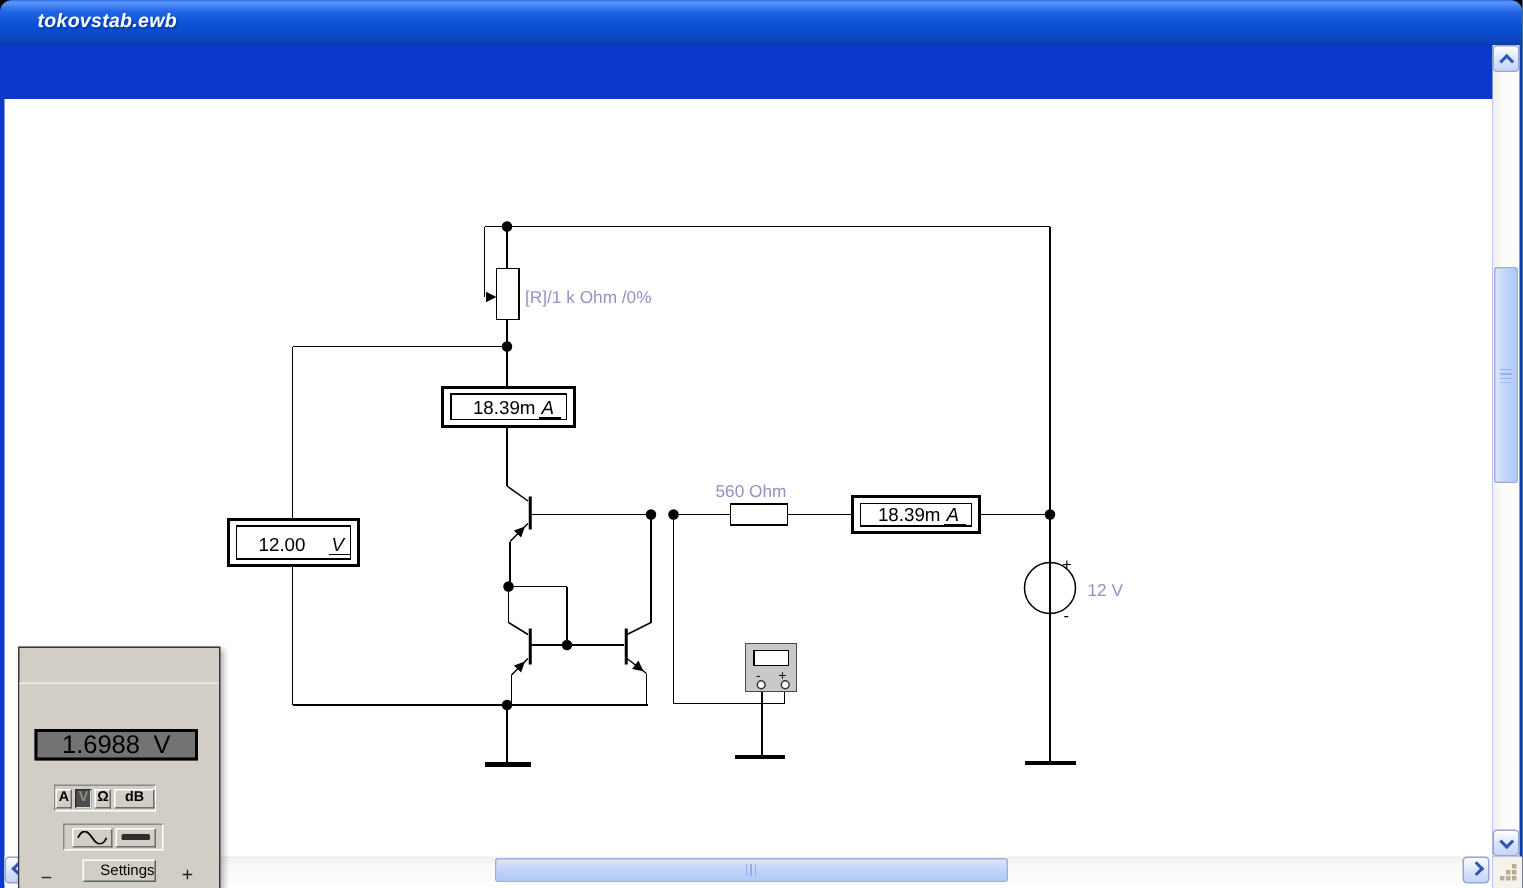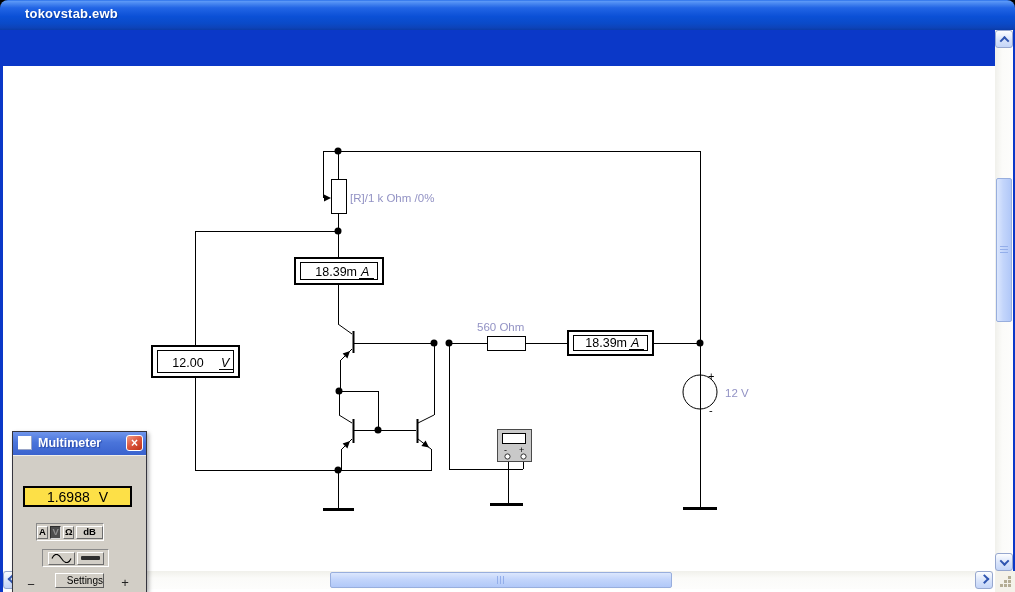--- a/index.html
+++ b/index.html
@@ -2,21 +2,21 @@
 <html><head>
 <meta charset="utf-8">
 <style>
   html,body{margin:0;padding:0;background:#555;}
   .app{position:relative;width:1015px;height:592px;background:#0b38c8;overflow:hidden;
        font-family:"Liberation Sans",sans-serif;}
   .notch{position:absolute;top:0;width:10px;height:10px;background:#000;z-index:0;}
   .notch.l{left:0;} .notch.r{right:0;}
   .titlebar{position:absolute;left:0;top:0;width:1015px;height:30px;z-index:1;
     background:linear-gradient(180deg,#2a70ea 0%,#5a97f6 5%,#2265e5 26%,#0b50d6 55%,#0a4ac8 78%,#0d43b8 92%,#0a3ca8 100%);
-    border-top-left-radius:8px;border-top-right-radius:8px;}
+    border-top-left-radius:8px;border-top-right-radius:8px;font-style:italic;}
   .titlebar .title{position:absolute;left:25px;top:6px;color:#fff;font-size:13px;font-weight:bold;
     text-shadow:1px 1px 1px #073a9d;letter-spacing:.2px;}
   .canvas{position:absolute;left:3px;top:30px;width:992px;height:541px;background:#fff;overflow:hidden;z-index:1;margin-top:36px;}
   .canvas svg{position:absolute;left:0;top:0;}
   svg text{font-family:"Liberation Sans",sans-serif;}
   .lbl{fill:#9292c4;font-size:11.5px;}
   .mval{fill:#000;font-size:12.5px;}
   .munit{fill:#000;font-size:12.5px;font-style:italic;}
   .tiny{fill:#000;font-size:9px;}
 
@@ -52,23 +52,23 @@
     background:linear-gradient(180deg,#6f95ec,#4a74da 45%,#3a63ce);}
   .mm-icon{position:absolute;left:5px;top:4px;width:13px;height:13px;background:#fff;
     border-right:1px solid #9aa6c8;border-bottom:1px solid #9aa6c8;}
   .mm-title-text{position:absolute;left:25px;top:4px;color:#fff;font-size:12.5px;font-weight:bold;
     text-shadow:1px 1px 1px #2a4aa8;}
   .mm-close{position:absolute;right:3px;top:3px;width:17px;height:16px;border:1px solid #fff;border-radius:3px;
     background:linear-gradient(145deg,#f09a85,#dd5a41 45%,#bf3016);display:flex;align-items:center;justify-content:center;box-sizing:border-box;}
   .mm-x{color:#fff;font-size:12px;font-weight:bold;line-height:12px;margin-top:-1px;}
   .mm-body{position:absolute;left:0;top:23px;width:133px;height:136px;background:#d2cec6;
     border-top:1px solid #efede8;}
-  .mm-display{position:absolute;left:10px;top:30px;width:109px;height:21px;background:#fde047;border:2px solid #000;
+  .mm-display{position:absolute;left:10px;top:30px;width:109px;height:21px;background:#737373;border:2px solid #000;
     box-sizing:border-box;display:flex;align-items:center;justify-content:center;gap:9px;
-    font-size:14px;color:#000;}
+    font-size:17px;color:#000;}
   .panel{position:absolute;box-sizing:border-box;border:1px solid;border-color:#8a8a8a #fff #fff #8a8a8a;
     display:flex;align-items:center;justify-content:center;gap:2px;}
   .mm-modes{left:23px;top:67px;width:68px;height:18px;}
   .mm-waves{left:29px;top:93px;width:67px;height:18px;}
   .mm-btn{appearance:none;padding:0;margin:0;font-family:"Liberation Sans",sans-serif;
     width:13px;height:13px;font-size:9.5px;font-weight:bold;color:#000;background:#d2cec6;
     border:1px solid;border-color:#fff #6d6d6d #6d6d6d #fff;box-sizing:border-box;
     display:flex;align-items:center;justify-content:center;line-height:10px;}
   .mm-btn.wide{width:32px;}
   .mm-btn.pressed{background:#4d4d4d;color:#8f8f8f;border-color:#2e2e2e #d9d9d9 #d9d9d9 #2e2e2e;}
@@ -224,27 +224,20 @@
     <div class="sbtn" style="right:0;top:0;left:auto;">
         <span class="chev right"></span>
       </div>
   </div>
 
   <div class="corner">
       <span class="grip-dots"></span>
     </div>
 
   <div class="mm">
-    <div class="mm-title">
-      <span class="mm-icon"></span>
-      <span class="mm-title-text">Multimeter</span>
-      <span class="mm-close">
-          <span class="mm-x">×</span>
-        </span>
-    </div>
     <div class="mm-body">
       <div class="mm-display">
         <span>1.6988</span>
         <span>V</span>
       </div>
       <div class="panel mm-modes">
         <button class="mm-btn">A</button>
         <button class="mm-btn pressed">V</button>
         <button class="mm-btn">Ω</button>
         <button class="mm-btn wide">dB</button>

